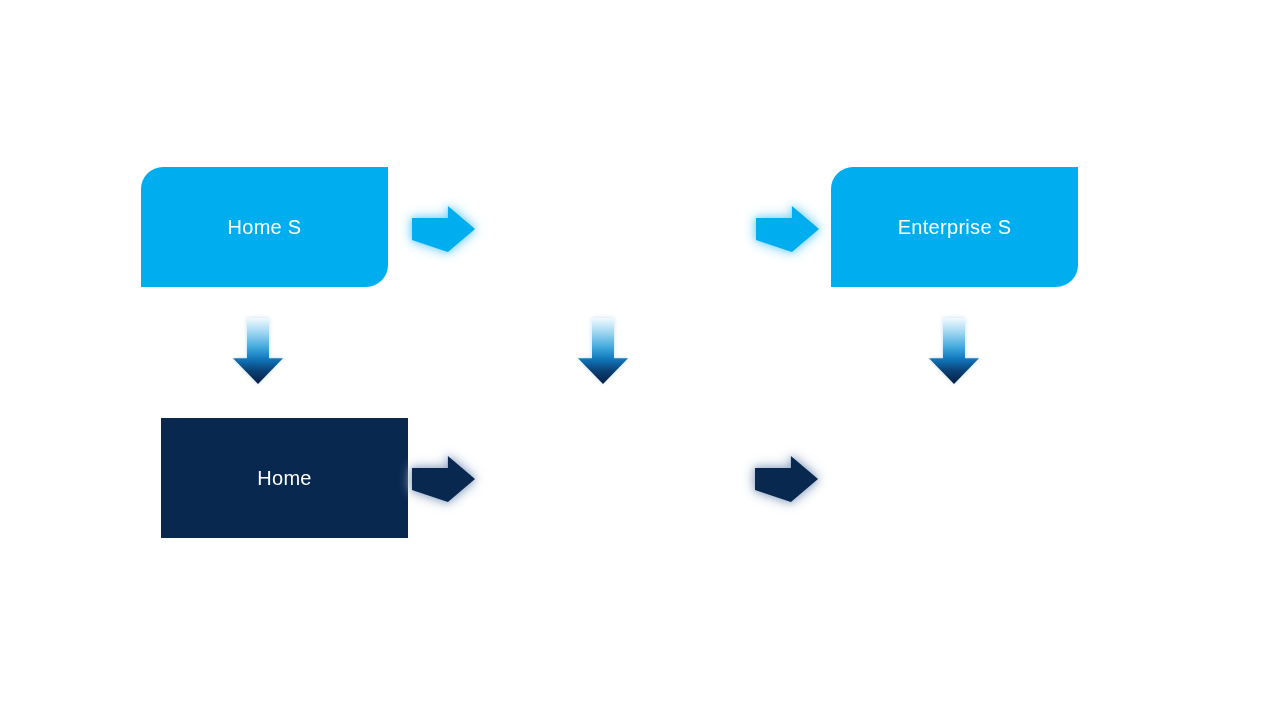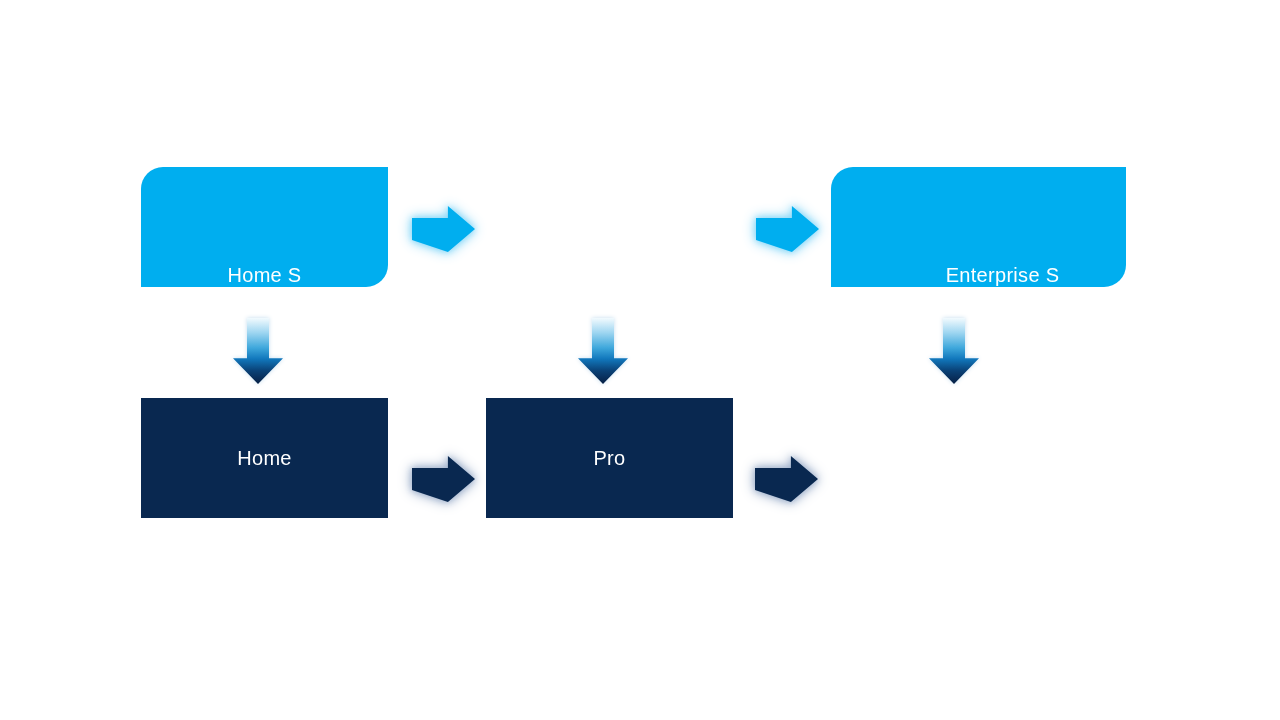--- a/index.html
+++ b/index.html
@@ -22,29 +22,29 @@
     align-items: center;
     justify-content: center;
     color: var(--text_on_shape, #ffffff);
     font-size: 20px;
     letter-spacing: 0.3px;
   }
   .box-top {
     background: var(--accent_cyan);
     border-radius: 22px 0 22px 0;
     top: 167px;
-    align-items: flex-end;
   }
   .box-bottom {
     background: var(--accent_navy);
-    top: 398px;
+    top: 418px;
+    margin-left: 20px;
   }
   .col-1 { left: 141px; }
   .col-2 { left: 486px; }
-  .col-3 { left: 831px; padding-left: 48px; }
+  .col-3 { left: 831px; }
 
   
   .harrow-wrap {
     position: absolute;
     width: 63px;
     height: 46px;
   }
   .harrow {
     width: 100%;
     height: 100%;
@@ -103,23 +103,20 @@
   <div class="varrow-wrap" style="left:578px">
     <div class="varrow"></div>
   </div>
   <div class="varrow-wrap" style="left:929px">
     <div class="varrow"></div>
   </div>
 
   <div class="box box-bottom col-1">
     <span>Home</span>
   </div>
-  <div class="box box-bottom col-2">
-    <span>Pro</span>
-  </div>
 
   <div class="harrow-wrap harrow-bottom harrow-navy-glow" style="left:412px">
     <div class="harrow fill-navy"></div>
   </div>
   <div class="harrow-wrap harrow-bottom harrow-navy-glow" style="left:755px">
     <div class="harrow fill-navy"></div>
   </div>
 
 </div>
 

